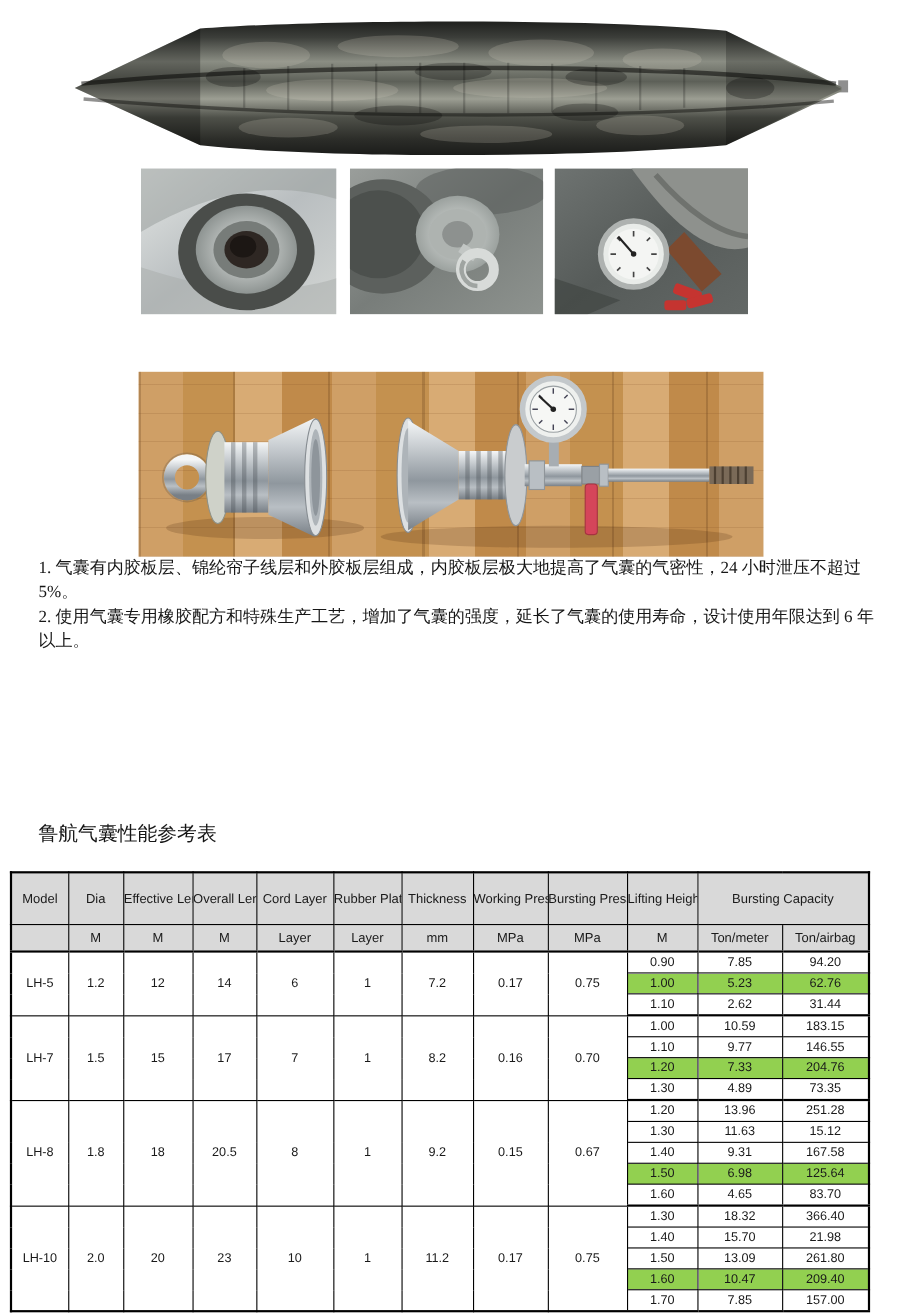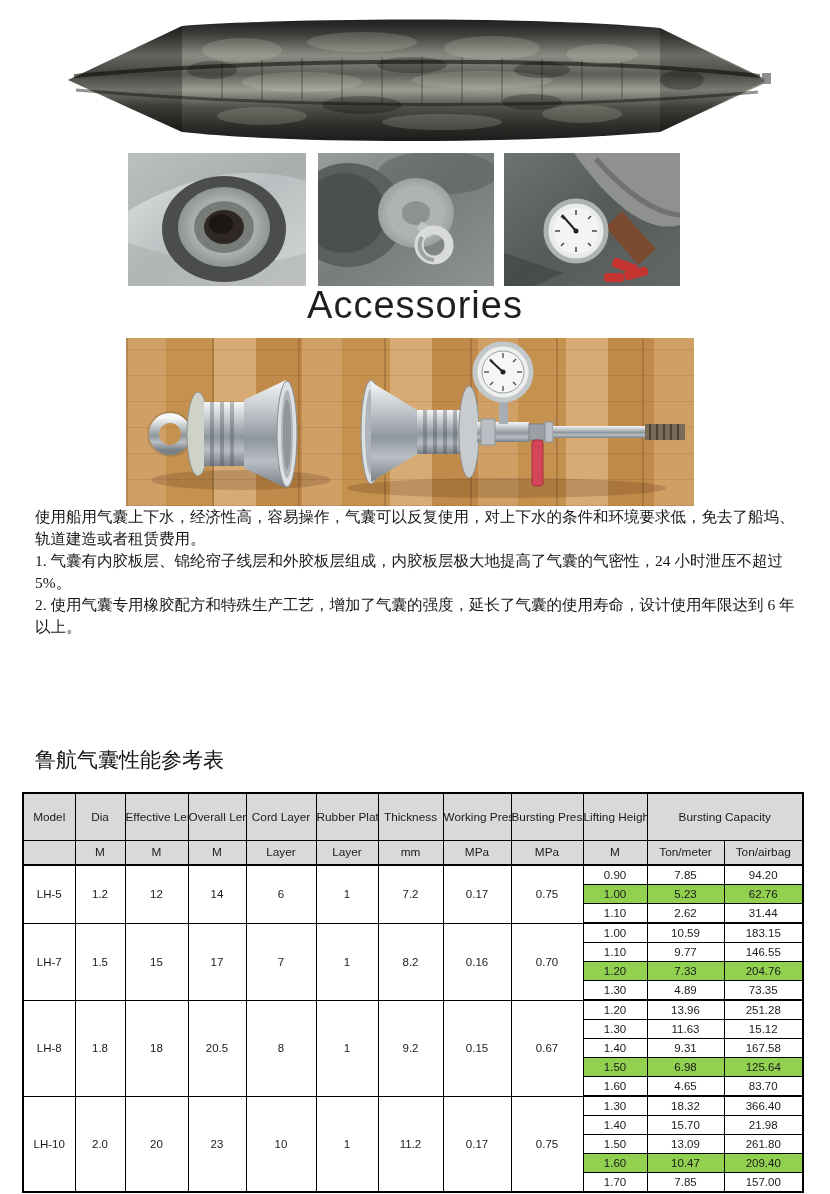--- a/index.html
+++ b/index.html
@@ -25,24 +25,24 @@
   .accessories-photo svg{display:block;width:100%;height:100%;}
 
   
   .intro{position:absolute;left:35px;top:506px;width:762px;
          font-family:"Liberation Serif","DejaVu Serif",serif;
          font-size:15.5px;line-height:22px;color:#161616;}
   .intro p{margin:0;}
 
   .table-title{position:absolute;left:35px;top:746px;
          font-family:"Liberation Serif","DejaVu Serif",serif;
-         font-size:21px;color:#161616;}
+         font-size:18px;color:#161616;}
 
   
-  .spec-wrap{position:absolute;left:22px;top:792px;width:780px;}
+  .spec-wrap{position:absolute;left:9px;top:792px;width:780px;}
   table.spec{border-collapse:collapse;table-layout:fixed;width:780px;
              border:2px solid #000;font-family:"Liberation Sans",sans-serif;}
   table.spec th,table.spec td{border:1px solid #000;text-align:center;vertical-align:middle;
              padding:0;overflow:hidden;white-space:nowrap;}
   table.spec thead th{background:var(--hdr,#d9d9d9);font-weight:400;font-size:11.8px;line-height:1.25;}
   tr.hrow1 th{height:46px;}
   tr.hrow2 th{height:23px;border-bottom-width:2px;}
   table.spec tbody td{height:18px;line-height:18px;font-size:11.5px;}
   td.mcell{border-bottom-width:2px;}
   tr.grp-end td{border-bottom-width:2px;}
@@ -189,21 +189,20 @@
         <circle cx="72" cy="78" r="2.5" fill="#222"></circle>
       </g>
       <g fill="#c53430">
         <rect x="108" y="108" width="26" height="10" rx="3" transform="rotate(20 121 113)"></rect>
         <rect x="120" y="116" width="24" height="9" rx="3" transform="rotate(-15 132 120)"></rect>
         <rect x="100" y="120" width="20" height="9" rx="3"></rect>
       </g>
     </svg>
   </div>
 
-  <div class="acc-title">Accessories</div>
 
   <div class="accessories-photo">
     <svg viewBox="0 0 568 168">
       <defs>
         <linearGradient id="metV" x1="0" y1="0" x2="0" y2="1">
           <stop offset="0" stop-color="#f4f6f7"></stop>
             <stop offset=".25" stop-color="#c7ccd0"></stop>
           <stop offset=".55" stop-color="#8f979e"></stop>
             <stop offset=".75" stop-color="#b9bfc4"></stop>
           <stop offset="1" stop-color="#787f86"></stop>
@@ -265,21 +264,20 @@
             <line x1="296" y1="44" x2="296" y2="60"></line>
           <line x1="303" y1="44" x2="303" y2="60"></line>
             <line x1="310" y1="44" x2="310" y2="60"></line>
           <line x1="317" y1="44" x2="317" y2="60"></line>
         </g>
       </g>
     </svg>
   </div>
 
   <div class="intro">
-    <p>使用船用气囊上下水，经济性高，容易操作，气囊可以反复使用，对上下水的条件和环境要求低，免去了船坞、轨道建造或者租赁费用。</p>
     <p>1. 气囊有内胶板层、锦纶帘子线层和外胶板层组成，内胶板层极大地提高了气囊的气密性，24 小时泄压不超过 5%。</p>
     <p>2. 使用气囊专用橡胶配方和特殊生产工艺，增加了气囊的强度，延长了气囊的使用寿命，设计使用年限达到 6 年以上。</p>
   </div>
 
   <div class="table-title">鲁航气囊性能参考表</div>
 
   <div class="spec-wrap">
     <table class="spec">
       <colgroup>
         <col style="width:52px">

